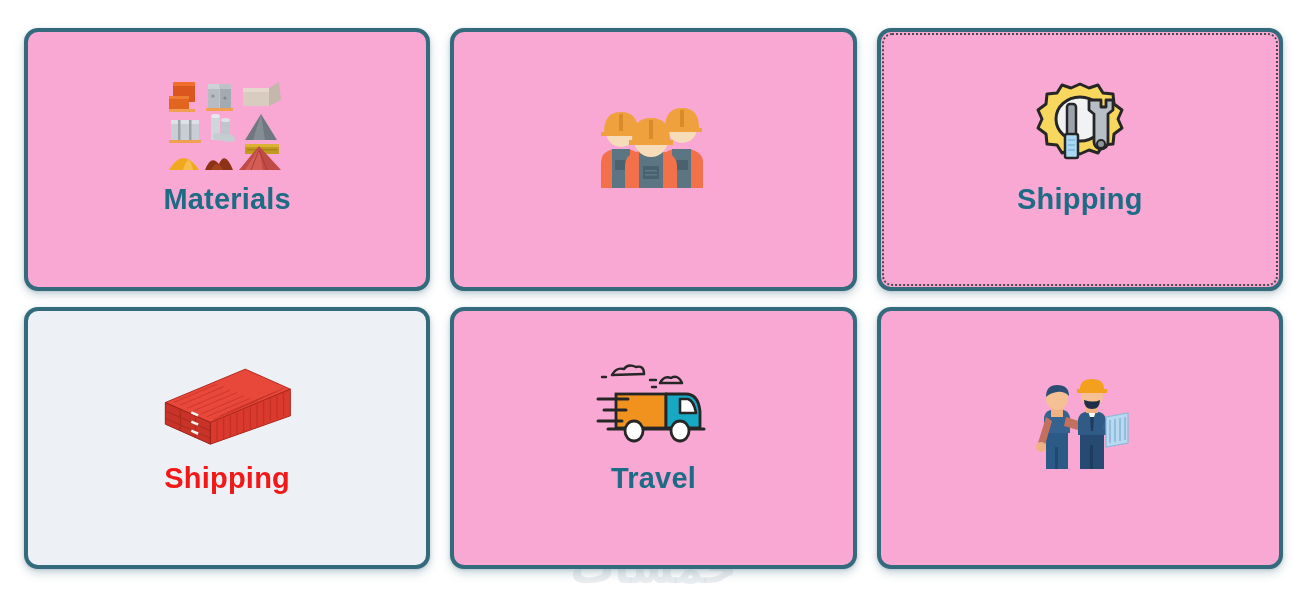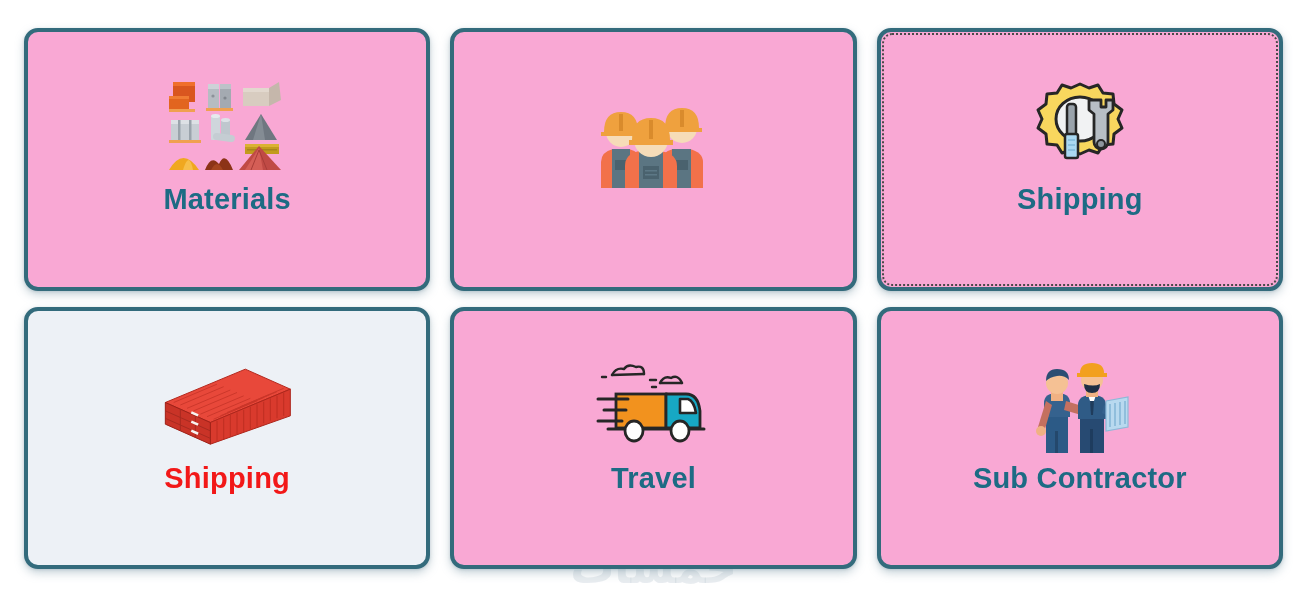--- a/index.html
+++ b/index.html
@@ -376,19 +376,18 @@
             <path d="M82 44 L104 40 L104 70 L82 74 Z" fill="#b8d9ef" stroke="#8cb9d8" stroke-width="1.2"></path>
             <g stroke="#7fb2d4" stroke-width="1.4">
               <line x1="86" y1="47" x2="86" y2="70"></line>
               <line x1="91" y1="46" x2="91" y2="69"></line>
               <line x1="96" y1="45" x2="96" y2="68"></line>
               <line x1="101" y1="44" x2="101" y2="67"></line>
             </g>
           </g>
         </svg>
       </div>
-      <div class="card-label">Sub Contractor</div>
     </div>
   </div>
 
 </div>
 
 <div id="watermark">خمسات</div>
 
 </body></html>

